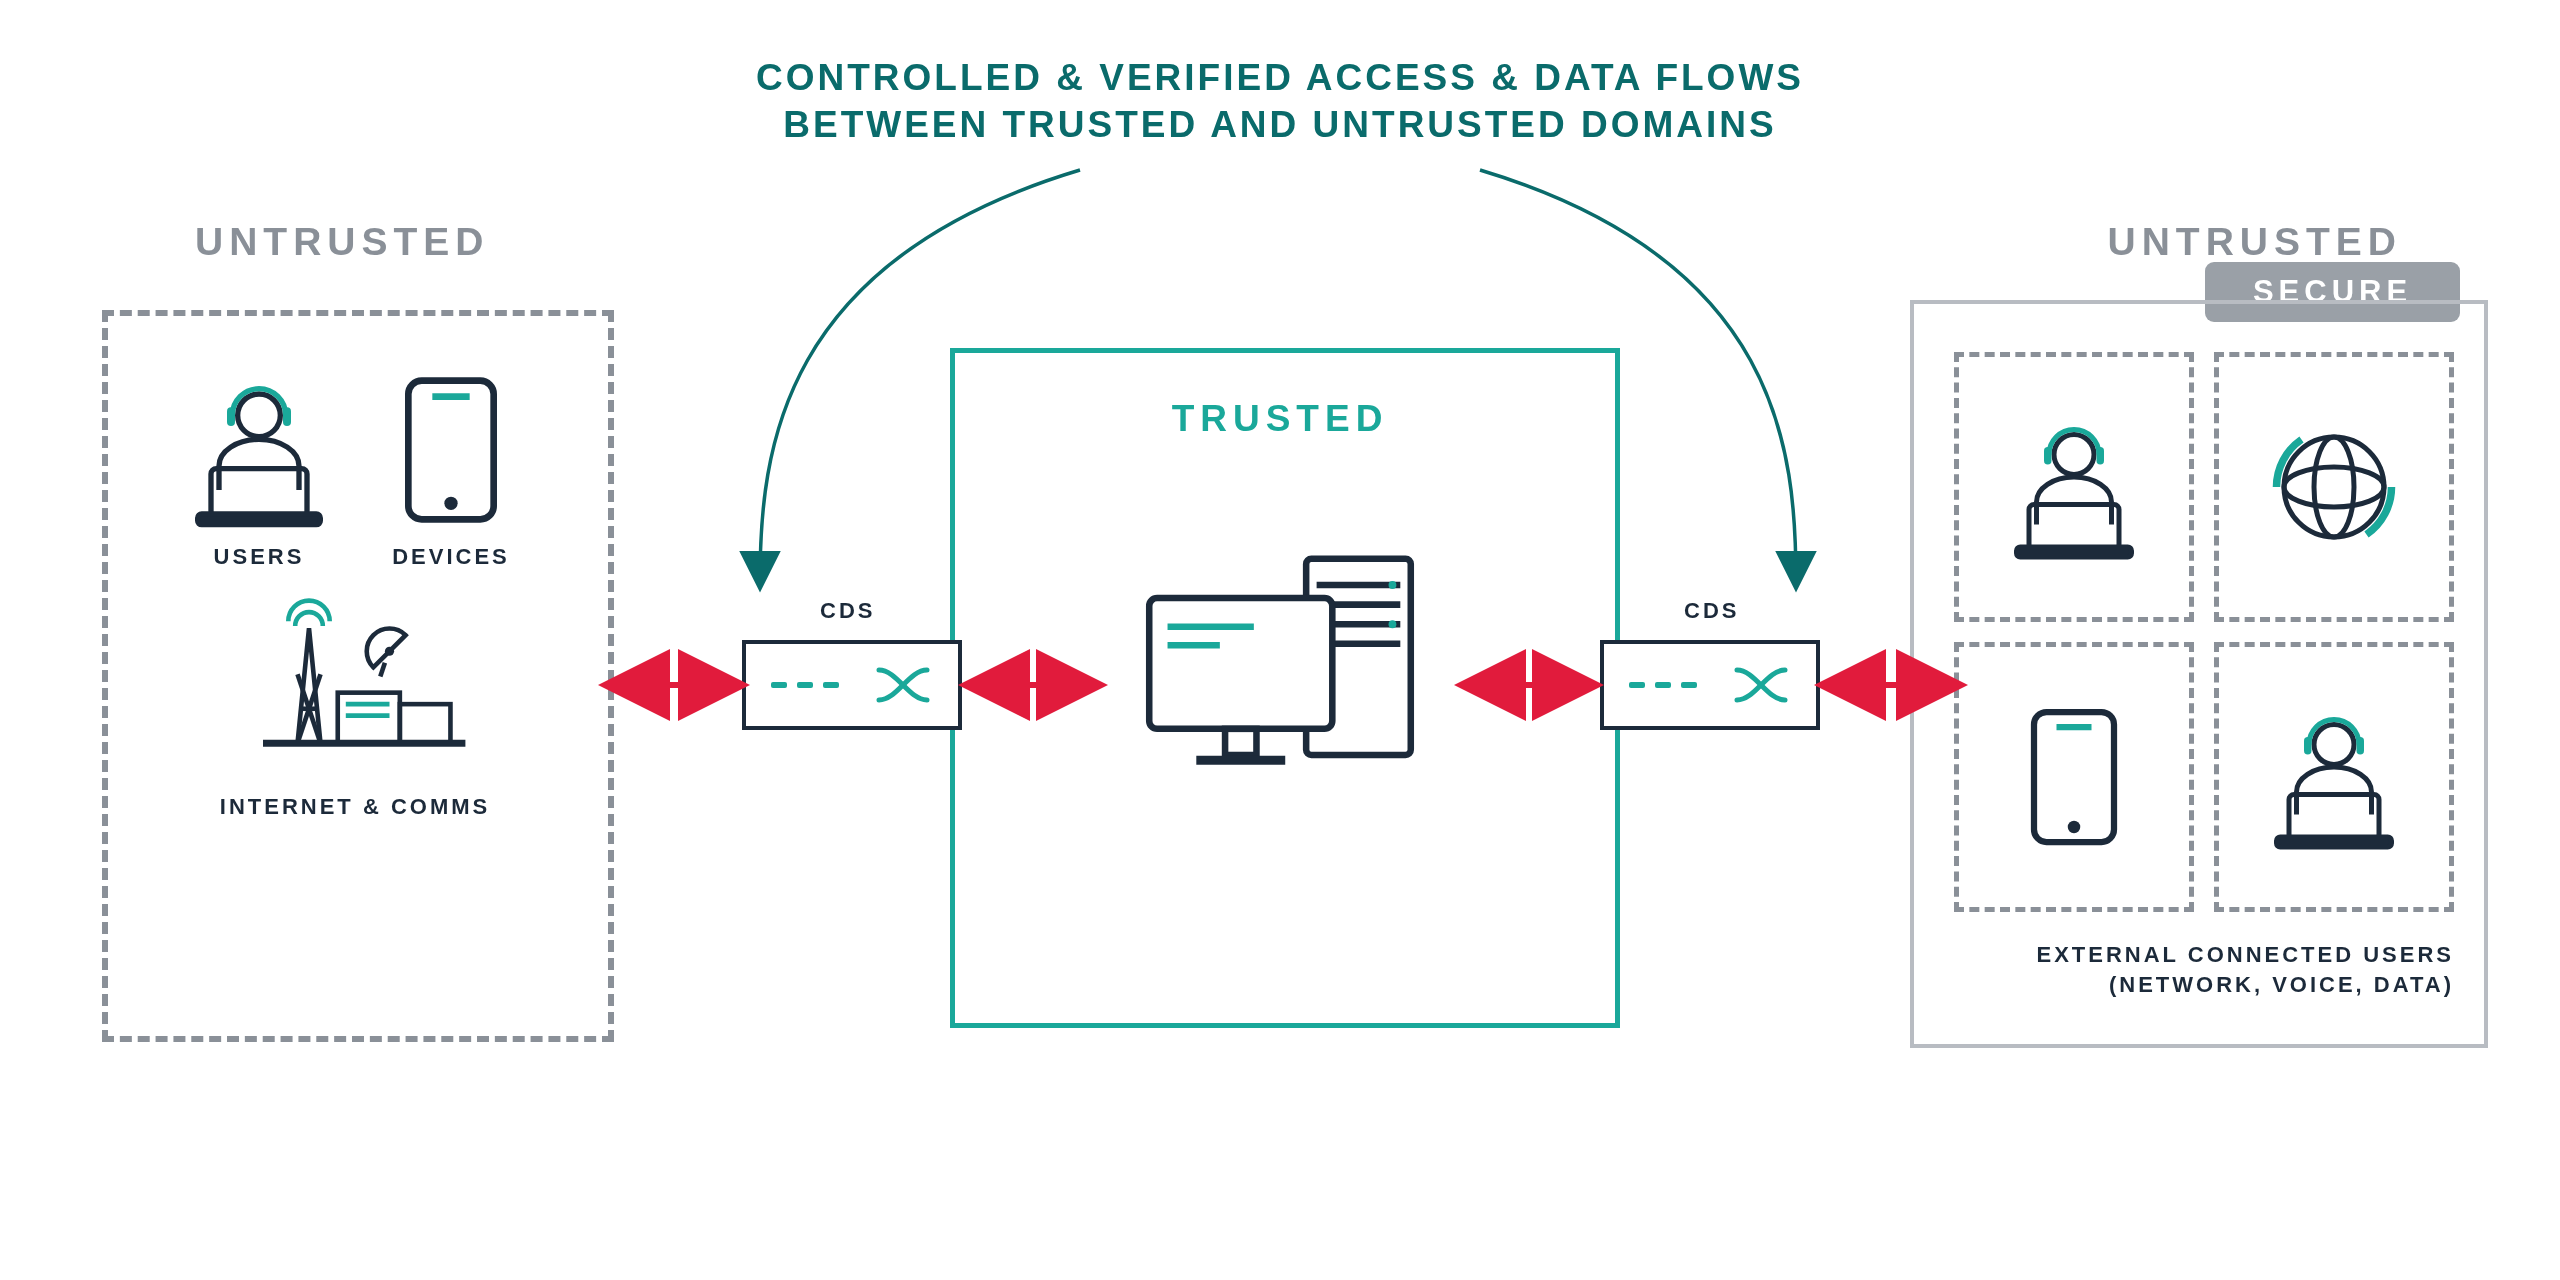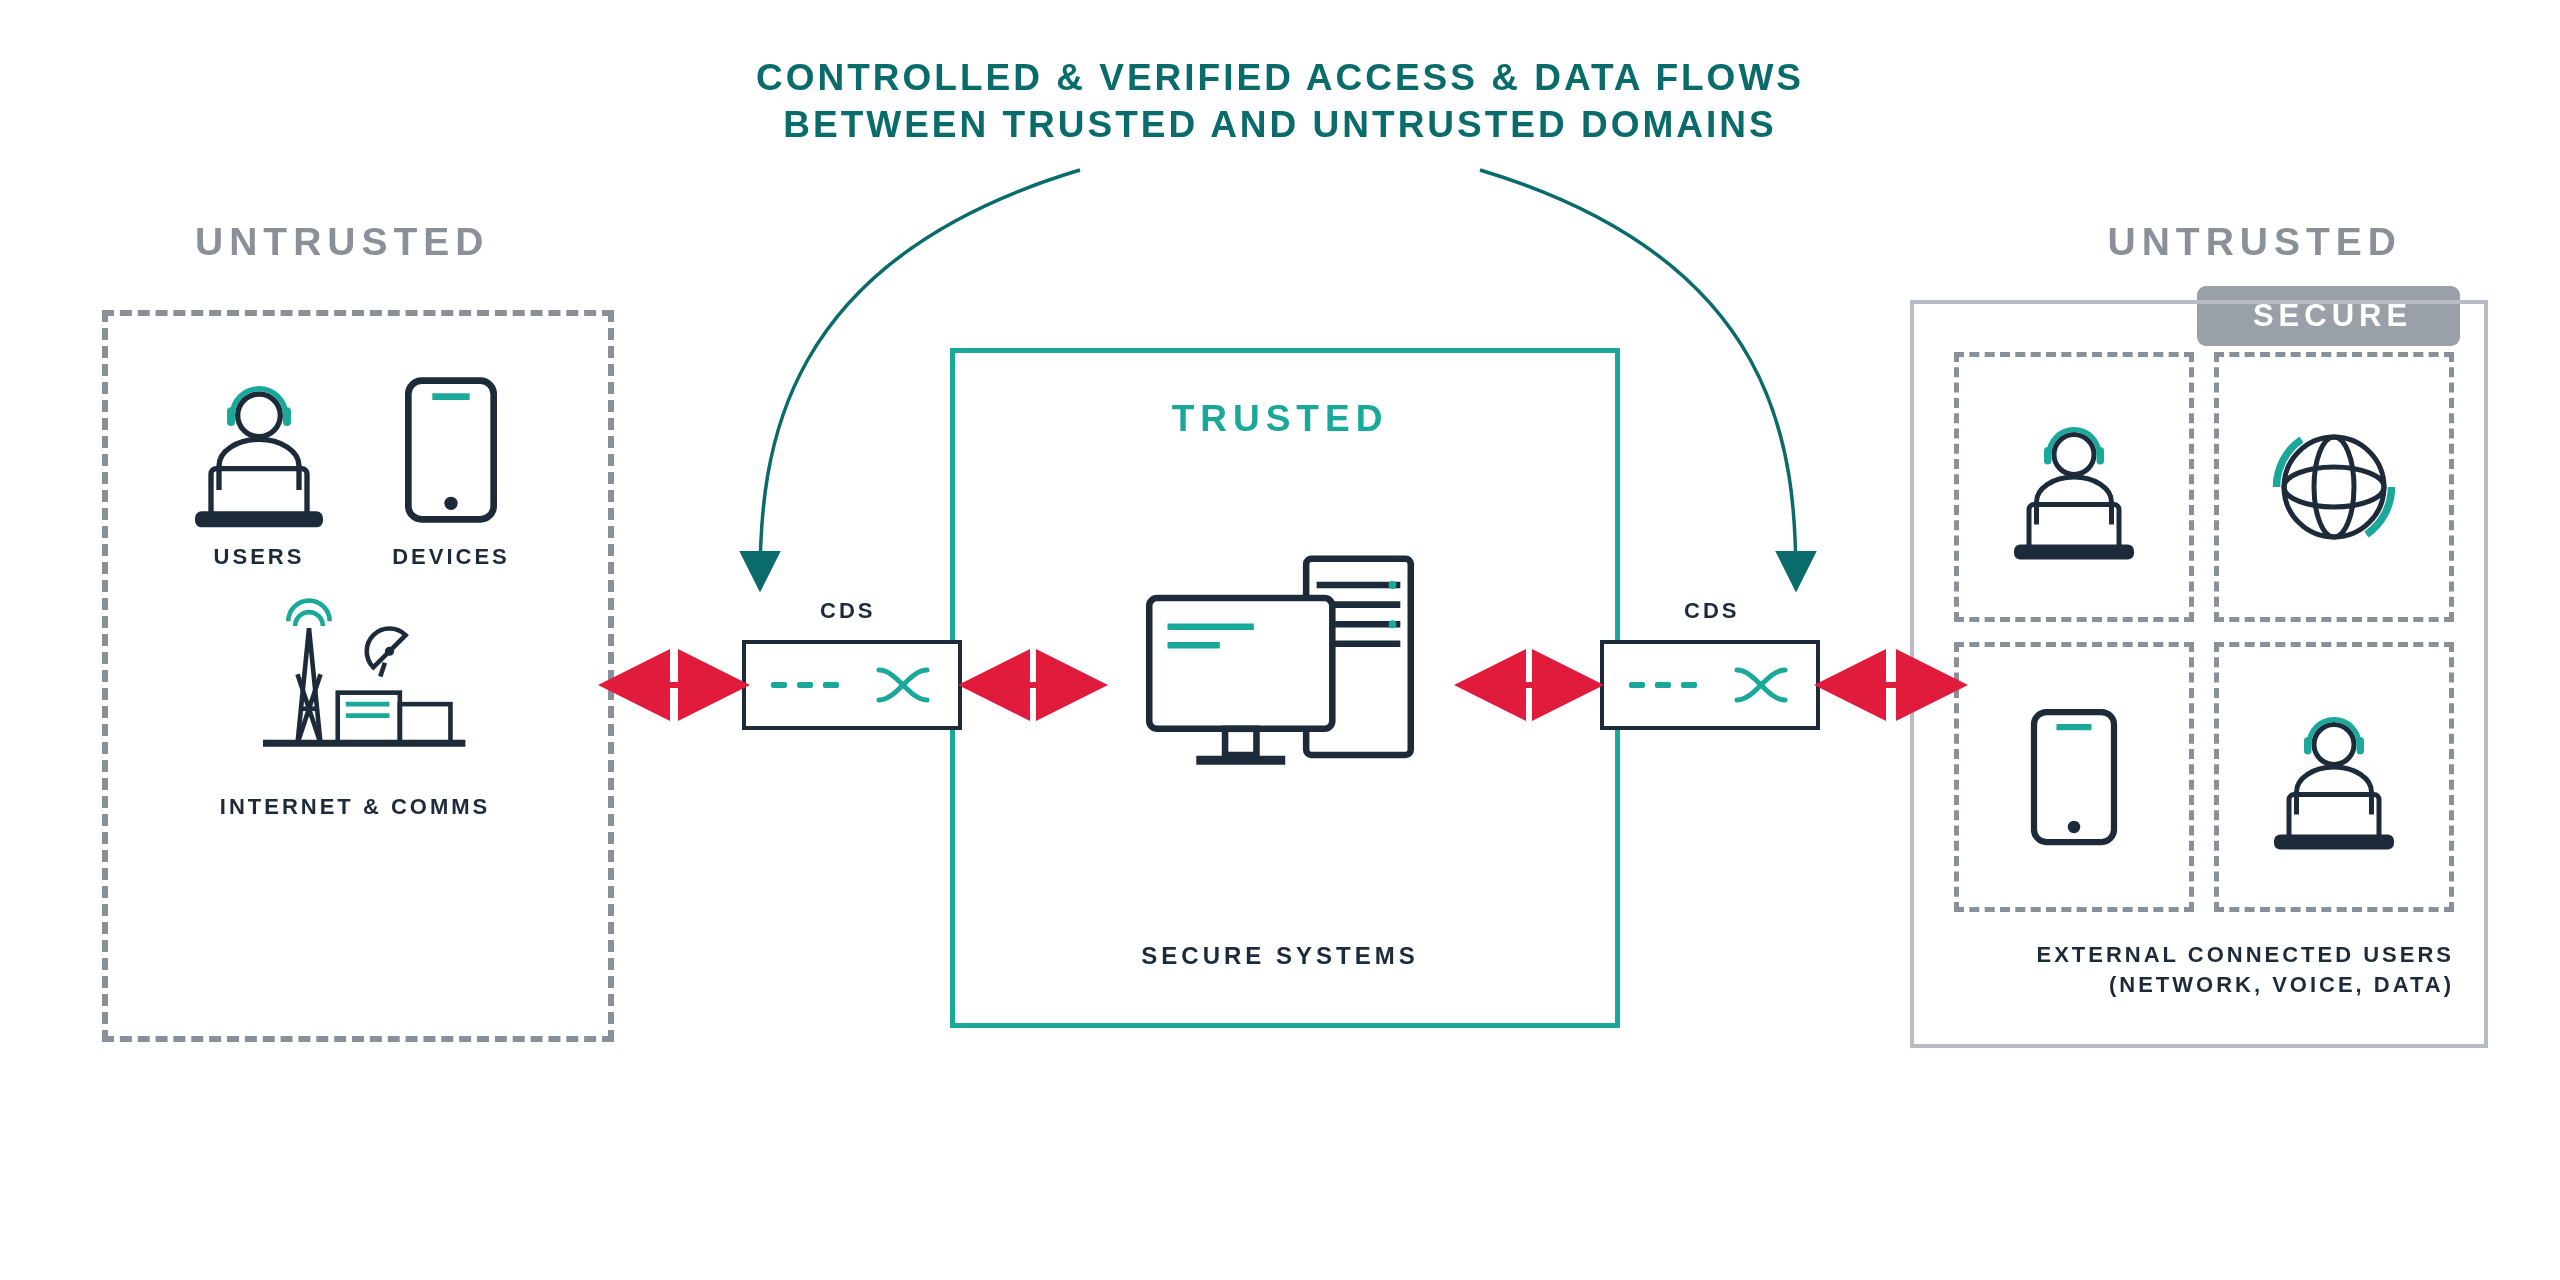--- a/index.html
+++ b/index.html
@@ -52,21 +52,21 @@
 
   <div class="title">
     <span>CONTROLLED &amp; VERIFIED ACCESS &amp; DATA FLOWS</span><br>
     <span>BETWEEN TRUSTED AND UNTRUSTED DOMAINS</span>
   </div>
 
   <div class="untrusted-label" style="left:195px;top:220px;">UNTRUSTED</div>
   <div class="untrusted-label" style="right:158px;top:220px;">UNTRUSTED</div>
 
 
-  <div class="pill" style="right:100px;top:286px;padding-left:8px;">SECURE</div>
+  <div class="pill" style="right:100px;top:262px;">SECURE</div>
 
   <div class="public-box"></div>
   <div class="public-grid">
     <div class="pub-item">
       <svg class="svg-icon" viewBox="0 0 120 120">
         <g fill="none" stroke="#1c2a3a" stroke-width="4">
 
           <circle cx="60" cy="34" r="16"></circle>
 
           <path d="M40 34 a20 20 0 0 1 40 0" stroke="#1aa89a"></path>
@@ -135,21 +135,20 @@
 
         <rect x="30" y="50" width="140" height="100" rx="6" fill="#fff"></rect>
         <line x1="44" y1="72" x2="110" y2="72" stroke="#1aa89a"></line>
         <line x1="44" y1="86" x2="84" y2="86" stroke="#1aa89a"></line>
 
         <rect x="88" y="150" width="24" height="20"></rect>
         <line x1="66" y1="174" x2="134" y2="174" stroke-width="7"></line>
       </g>
     </svg>
   </div>
-  <div class="trusted-cap">SECURE SYSTEMS</div>
 
   <div class="secure-box"></div>
   <div class="secure-grid">
     <div class="sec-cell">
       <svg width="150" height="150" viewBox="0 0 120 120">
         <g fill="none" stroke="#1c2a3a" stroke-width="4">
           <circle cx="60" cy="34" r="16"></circle>
           <path d="M40 34 a20 20 0 0 1 40 0" stroke="#1aa89a"></path>
           <rect x="36" y="28" width="6" height="14" rx="3" fill="#1aa89a" stroke="none"></rect>
           <rect x="78" y="28" width="6" height="14" rx="3" fill="#1aa89a" stroke="none"></rect>

